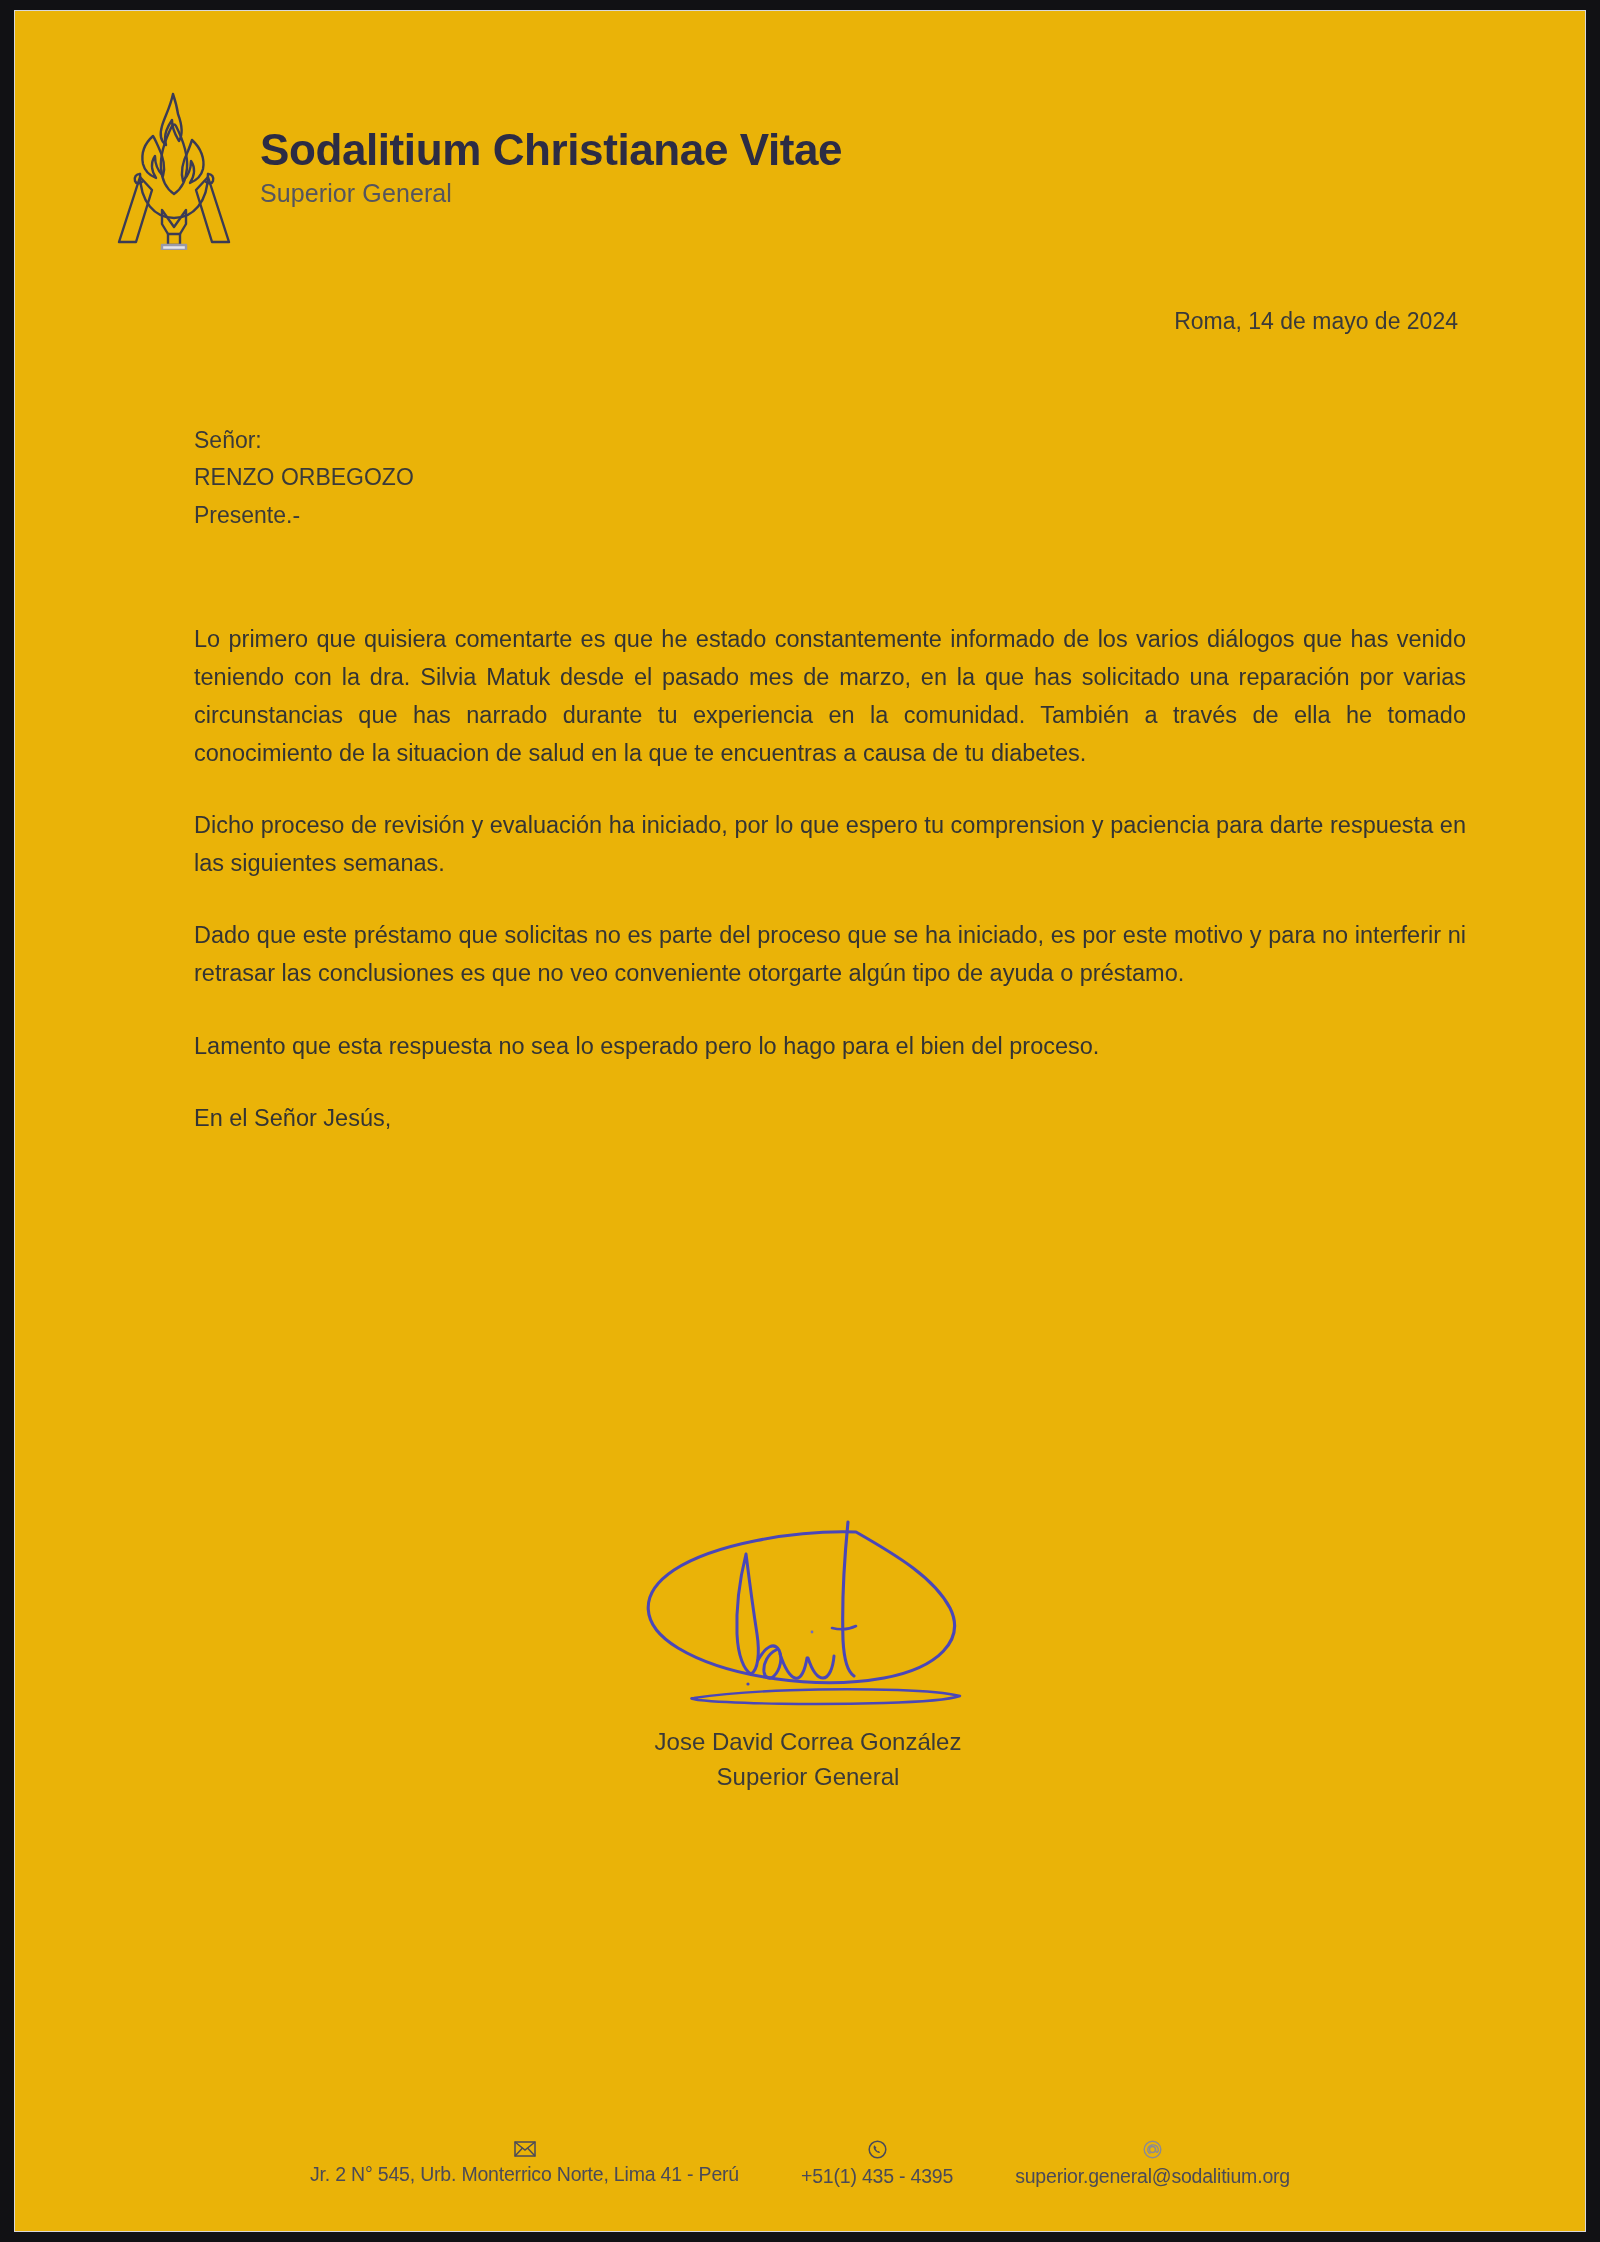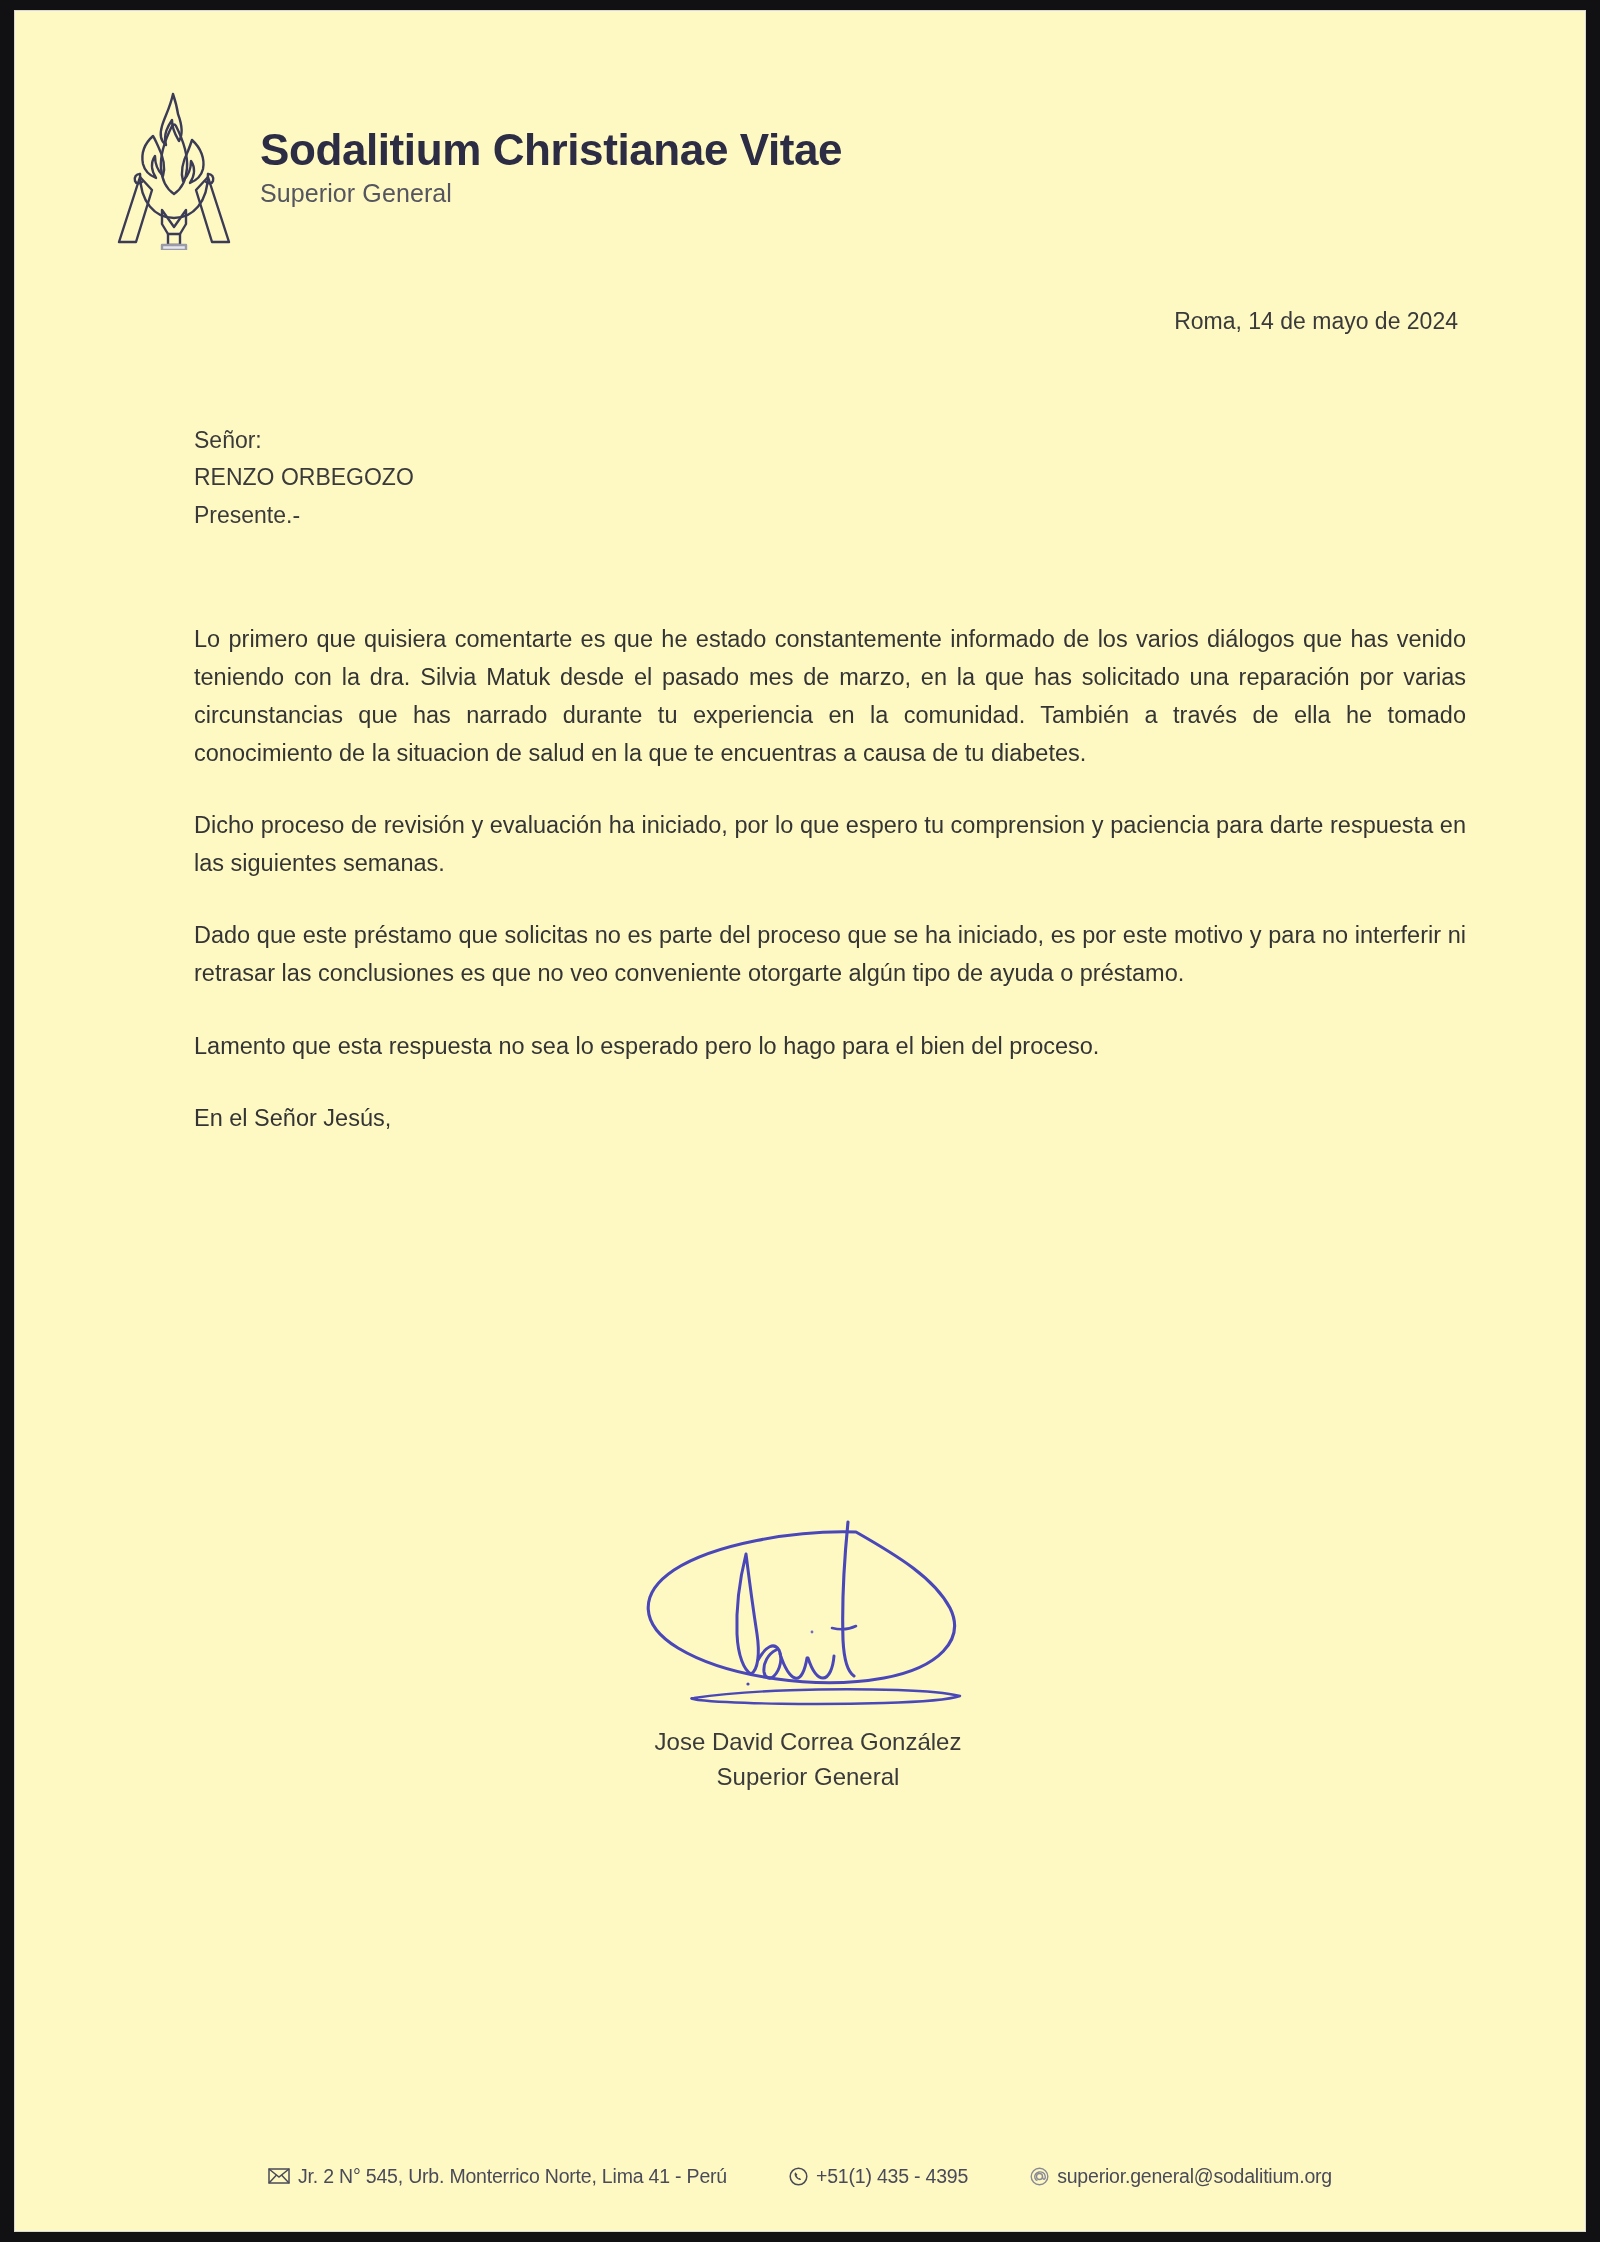--- a/index.html
+++ b/index.html
@@ -21,21 +21,21 @@
     width: 1600px;
     height: 2242px;
     background: #111114;
   }
   .page {
     position: absolute;
     left: 14px;
     top: 10px;
     width: 1572px;
     height: 2222px;
-    background: #fef9c3;
+    background: #eab308;
     box-shadow: 0 0 0 1px #d8d8dc inset;
     overflow: hidden;
   }
   .page-inner {
     position: relative;
     width: 100%;
     height: 100%;
   }
 
   
@@ -145,20 +145,21 @@
     align-items: center;
     gap: 62px;
     font-size: 19.5px;
     color: #4a4a58;
   }
   .footer-item {
     display: flex;
     align-items: center;
     gap: 8px;
     white-space: nowrap;
+    flex-direction: column;
   }
   .footer-item .fico {
     display: inline-flex;
     align-items: center;
     justify-content: center;
     flex: none;
   }
   .footer-text { line-height: 1; letter-spacing: -0.2px; }
 </style>
 </head>

